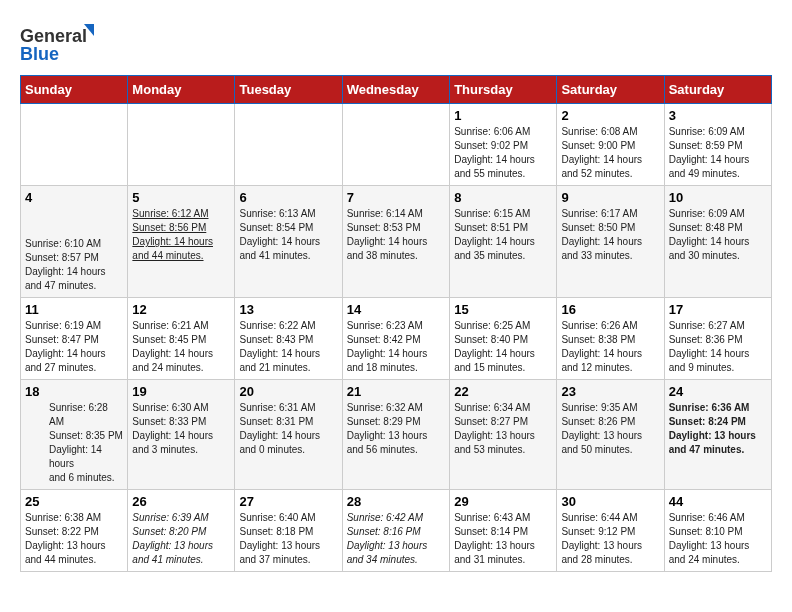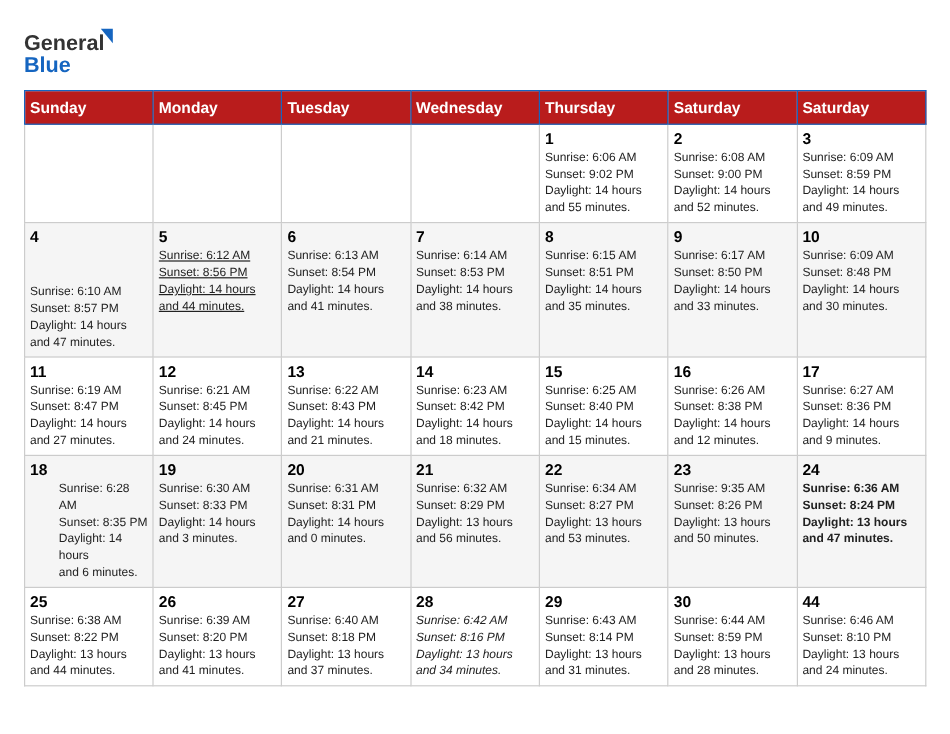--- a/index.html
+++ b/index.html
@@ -286,21 +286,21 @@
       <tr>
         <td>
           <span class="day-num">25</span>
           <div class="day-info" style="white-space: pre-line;">Sunrise: 6:38 AM
 Sunset: 8:22 PM
 Daylight: 13 hours
 and 44 minutes.</div>
         </td>
         <td>
           <span class="day-num">26</span>
-          <div class="day-info" style="white-space: pre-line;">Sunrise: 6:39 AM
+          <div class="day-info" style="white-space: pre-line; font-style: italic;">Sunrise: 6:39 AM
 Sunset: 8:20 PM
 Daylight: 13 hours
 and 41 minutes.</div>
         </td>
         <td>
           <span class="day-num">27</span>
           <div class="day-info" style="white-space: pre-line;">Sunrise: 6:40 AM
 Sunset: 8:18 PM
 Daylight: 13 hours
 and 37 minutes.</div>
@@ -315,21 +315,21 @@
         <td>
           <span class="day-num">29</span>
           <div class="day-info" style="white-space: pre-line;">Sunrise: 6:43 AM
 Sunset: 8:14 PM
 Daylight: 13 hours
 and 31 minutes.</div>
         </td>
         <td>
           <span class="day-num">30</span>
           <div class="day-info" style="white-space: pre-line;">Sunrise: 6:44 AM
-Sunset: 8:59 PM
+Sunset: 9:12 PM
 Daylight: 13 hours
 and 28 minutes.</div>
         </td>
         <td>
           <span class="day-num">44</span>
           <div class="day-info" style="white-space: pre-line;">Sunrise: 6:46 AM
 Sunset: 8:10 PM
 Daylight: 13 hours
 and 24 minutes.</div>
         </td>

